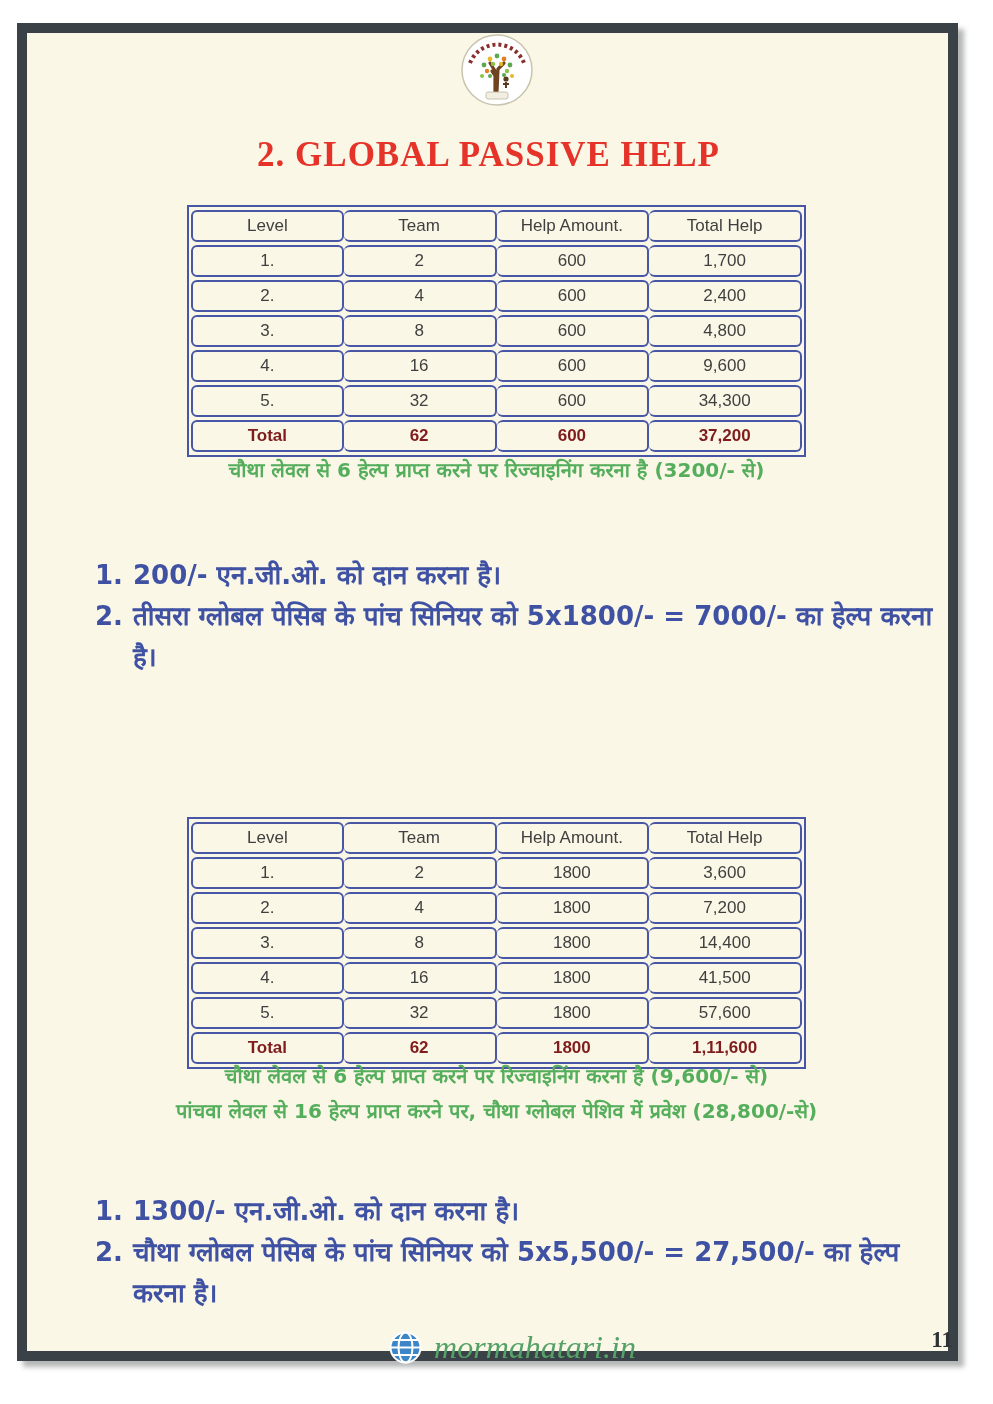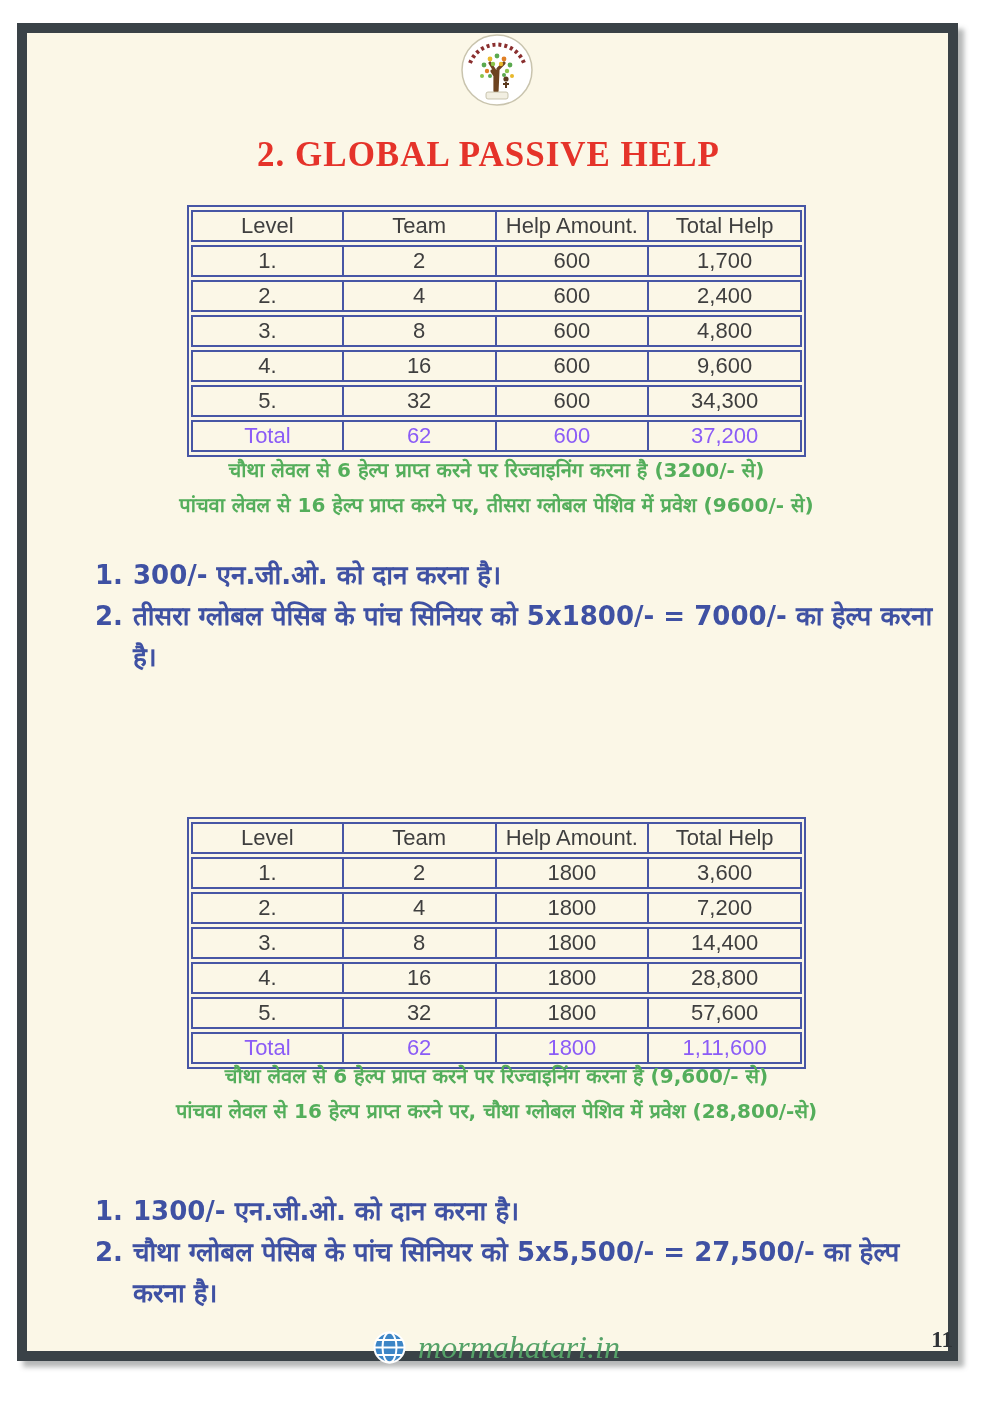--- a/index.html
+++ b/index.html
@@ -19,43 +19,43 @@
              font-family:"Liberation Serif",serif;font-weight:700;
              font-size:35px;letter-spacing:1px;color:#E5332A;}
   .t1{top:102px;} .t2{top:735px;}
 
   
   .tbl-wrap{position:absolute;left:160px;width:619px;}
   .tw1{top:172px;} .tw2{top:784px;}
   table.gtable{width:619px;table-layout:fixed;border:2px solid #4756A5;
                border-collapse:separate;border-spacing:0 3px;padding:0 2px;}
   .gtable th,.gtable td{height:26px;text-align:center;vertical-align:middle;
-               font-size:22px;font-weight:400;color:#3F3F3F;
+               font-size:17px;font-weight:400;color:#3F3F3F;
                border-top:2px solid #4756A5;border-bottom:2px solid #4756A5;
                border-right:2px solid #4756A5;background:transparent;
-               font-family:"Liberation Sans",sans-serif;}
+               font-family:"Liberation Sans",sans-serif;border-radius:6px;}
   .gtable th:first-child,.gtable td:first-child{border-left:2px solid #4756A5;}
-  .gtable tr.total-row td{color:#8b5cf6;font-weight:400;margin-left:8px;}
+  .gtable tr.total-row td{color:#7f1d1d;font-weight:700;margin-left:8px;}
 
   
   .green-note{position:absolute;width:939px;text-align:center;color:#54AE5B;
               font-weight:700;font-size:20px;line-height:35px;
               font-family:"DejaVu Sans",sans-serif;}
   .g1{top:420px;} .g2{top:1026px;}
 
   
   .steps{position:absolute;left:68px;width:860px;color:#3F51A3;font-weight:700;
          font-size:26px;line-height:41px;font-family:"DejaVu Sans",sans-serif;}
   .b1{top:522px;} .b2{top:1158px;}
   .step-line{display:flex;align-items:baseline;}
   .step-num{width:38px;flex:0 0 38px;}
   .step-text{flex:1;}
 
   
-  .footer{position:absolute;left:0;top:1296px;width:939px;display:flex;
+  .footer{position:absolute;left:16px;top:1296px;width:939px;display:flex;
           justify-content:center;align-items:center;gap:12px;}
   .site{font-family:"Liberation Serif",serif;font-style:italic;
         font-size:32px;color:#55A268;}
   .pagenum{position:absolute;right:13px;bottom:18px;
            font-family:"Liberation Serif",serif;font-weight:700;
            font-size:23px;color:#2E3236;}
 </style>
 </head>
 <body>
 
@@ -135,27 +135,26 @@
             <td>62</td>
             <td>600</td>
             <td>37,200</td>
           </tr>
         </tbody>
           </table>
       </div>
 
       <div class="green-note g1">
         <div>चौथा लेवल से 6 हेल्प प्राप्त करने पर रिज्वाइनिंग करना है (3200/- से)</div>
-        <div>पांचवा लेवल से 16 हेल्प प्राप्त करने पर, तीसरा ग्लोबल पेशिव में प्रवेश (9600/- से)</div>
       </div>
 
       <div class="steps b1">
         <div class="step-line">
           <span class="step-num">1.</span>
-          <span class="step-text">300/- एन.जी.ओ. को दान करना है।</span>
+          <span class="step-text">200/- एन.जी.ओ. को दान करना है।</span>
         </div>
         <div class="step-line">
           <span class="step-num">2.</span>
           <span class="step-text">तीसरा ग्लोबल पेसिब के पांच सिनियर को 5x1800/- = 7000/- का हेल्प करना है।</span>
         </div>
       </div>
 
 
       <div class="tbl-wrap tw2">
         <table class="gtable">
@@ -181,21 +180,21 @@
           <tr>
             <td>3.</td>
             <td>8</td>
             <td>1800</td>
             <td>14,400</td>
           </tr>
           <tr>
             <td>4.</td>
             <td>16</td>
             <td>1800</td>
-            <td>28,800</td>
+            <td>41,500</td>
           </tr>
           <tr>
             <td>5.</td>
             <td>32</td>
             <td>1800</td>
             <td>57,600</td>
           </tr>
           <tr class="total-row">
             <td>Total</td>
             <td>62</td>

